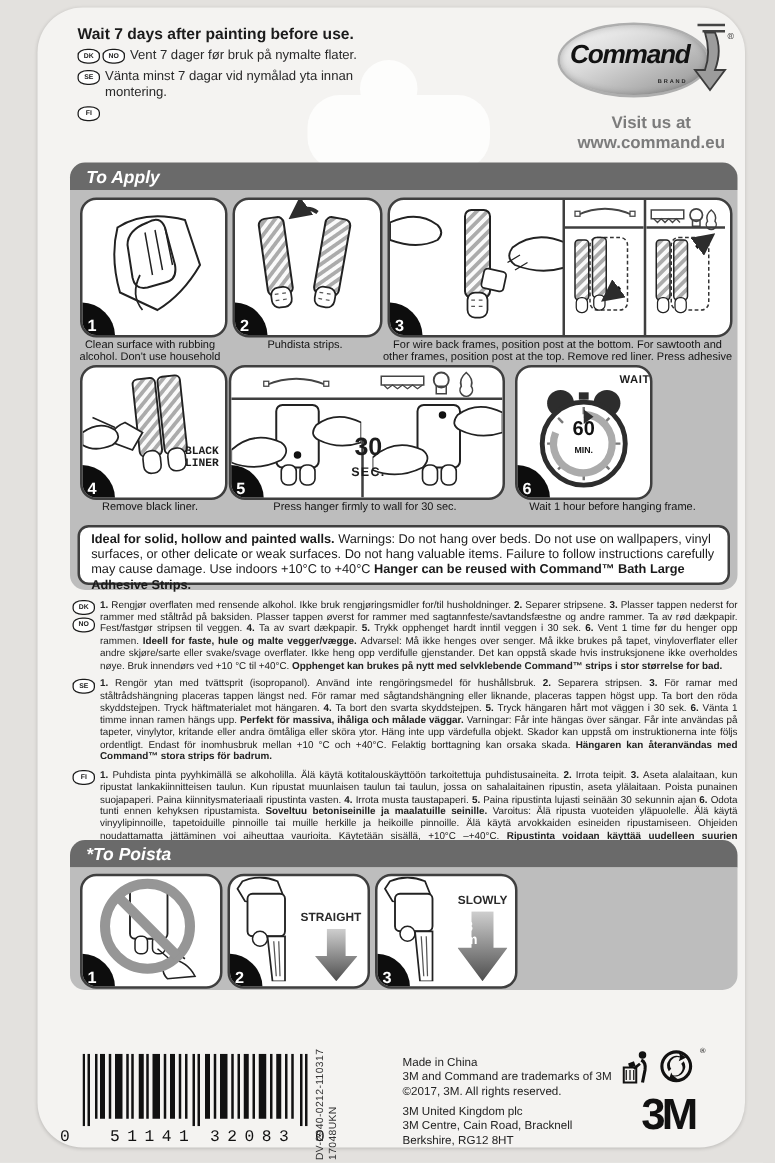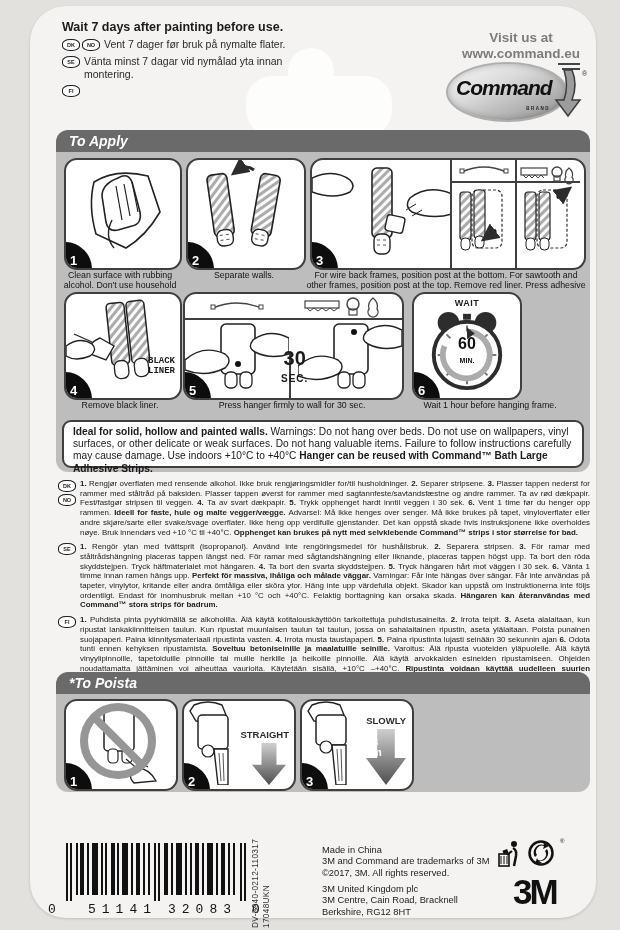--- a/index.html
+++ b/index.html
@@ -62,21 +62,21 @@
   
   .vdiv{position:absolute;top:0;bottom:0;width:2px;background:#3f3f3f;}
   .hdiv{position:absolute;left:0;right:0;height:2px;background:#3f3f3f;}
   .iconrow{position:absolute;top:0;height:24px;}
 
   
   .plabel{position:absolute;font-weight:bold;color:#1c1c1c;}
   #black-liner-label{right:5px;bottom:22px;font-size:9px;line-height:10px;text-align:right;font-family:Liberation Mono, monospace;}
   #sec30{left:96px;top:56px;text-align:center;font-size:20px;line-height:17px;}
   #sec30 small{font-size:10px;letter-spacing:1px;}
-  #wait-label{left:0;right:0;top:4px;text-align:center;font-size:9px;letter-spacing:.5px;}
+  #wait-label{left:0;right:0;top:4px;text-align:right;font-size:9px;letter-spacing:.5px;}
   #clock-num{position:absolute;left:0;right:0;top:43px;text-align:center;font-size:16px;font-weight:bold;line-height:14px;color:#111;}
   #clock-num small{font-size:7px;}
 
   
   #instructions{position:absolute;left:58px;top:479px;width:532px;}
   .para{display:flex;margin-bottom:5px;color:#222;}
   .para .ovcol{flex:0 0 22px;display:flex;flex-direction:column;gap:2px;padding-top:1px;}
   .para .ptxt{flex:1;font-size:7.9px;line-height:9.7px;text-align:justify;}
 
   
@@ -141,32 +141,32 @@
       <span style="width:200px">Vänta minst 7 dagar vid nymålad yta innan montering.</span>
     </div>
     <div class="note-item">
       <span class="ovals">
         <span class="lang-oval">FI</span>
       </span>
     </div>
   </div>
 
   <div id="brand">
-    <div id="visit">
-      <div>Visit us at</div>
-      <div>www.command.eu</div>
-    </div>
     <div id="logo-oval">
       <span id="logo-text">Command</span>
       <span id="logo-sub">BRAND</span>
       <svg id="logo-arrow" width="34" height="66" viewBox="0 0 34 66">
         <path d="M6,6 h22 M10,11 h18" stroke="#444" stroke-width="2" fill="none"></path>
         <path d="M20,12 q6,14 0,30 l8,0 -12,16 -12,-16 8,0 q5,-14 0,-30 z" fill="#9c9c9c" stroke="#3c3c3c" stroke-width="1.5"></path>
       </svg>
       <span id="logo-reg">®</span>
+    </div>
+    <div id="visit">
+      <div>Visit us at</div>
+      <div>www.command.eu</div>
     </div>
   </div>
 
   <div id="apply" class="section">
     <div class="sec-head">To Apply</div>
     <div class="sec-body">
 
       <div id="p1" class="panel">
         <svg width="110" height="104" viewBox="0 0 110 104">
           <path d="M28,22 Q50,8 82,16 L94,52 Q80,76 60,88 L30,74 Q22,46 28,22 z" fill="#fff" stroke="#222" stroke-width="1.6"></path>
@@ -237,21 +237,21 @@
           <rect x="9" y="78" width="9" height="12" rx="4" fill="#fff" stroke="#222" stroke-width="1"></rect>
           <rect x="23" y="78" width="9" height="12" rx="4" fill="#fff" stroke="#222" stroke-width="1"></rect>
           <path d="M40,38 l8,-6" stroke="#111" stroke-width="3" marker-end="url(#ah)"></path>
         </svg>
         <div class="badge">
             <span>3</span>
           </div>
       </div>
 
       <div id="cap1" class="caption">Clean surface with rubbing alcohol. Don't use household cleaners.</div>
-      <div id="cap2" class="caption">Separate walls.</div>
+      <div id="cap2" class="caption">Puhdista strips.</div>
       <div id="cap3" class="caption">For wire back frames, position post at the bottom. For sawtooth and other frames, position post at the top. Remove red liner. Press adhesive to hanger.</div>
 
       <div id="p4" class="panel">
         <svg width="110" height="100" viewBox="0 0 110 100">
           <g transform="rotate(-6 60 50)">
             <rect x="44" y="8" width="18" height="62" rx="4" fill="url(#hatch)" stroke="#222" stroke-width="1.5"></rect>
             <rect x="64" y="8" width="18" height="62" rx="4" fill="url(#hatch)" stroke="#222" stroke-width="1.5"></rect>
             <rect x="46" y="66" width="14" height="18" rx="6" fill="#fff" stroke="#222" stroke-width="1.3"></rect>
             <rect x="66" y="66" width="14" height="18" rx="6" fill="#fff" stroke="#222" stroke-width="1.3"></rect>
           </g>

